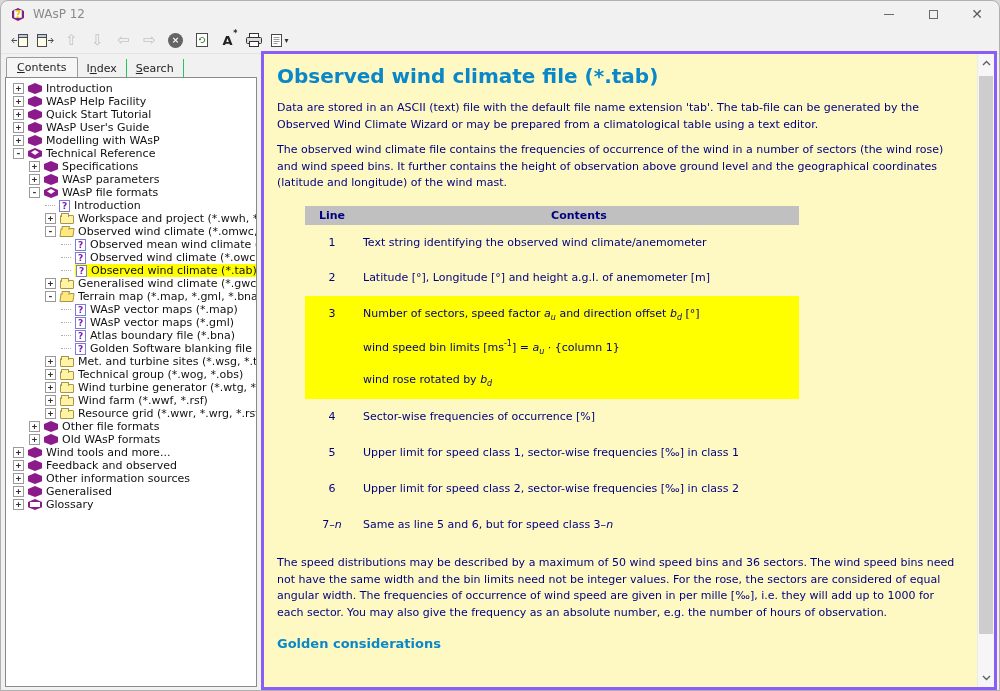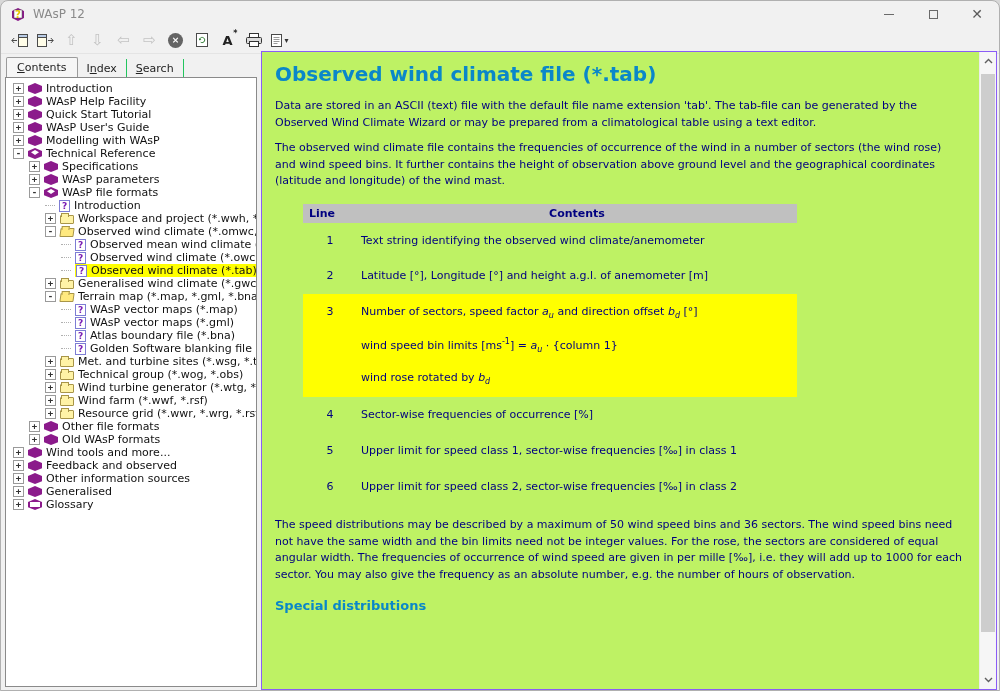--- a/index.html
+++ b/index.html
@@ -50,33 +50,33 @@
     border:1px solid #a89548;border-bottom:none;}
   .i-help{width:11px;height:12px;background:#fff;border:1px solid #7d7dd4;color:#7a1fb5;
     font:bold 9px/11px "DejaVu Sans",sans-serif;text-align:center;}
   .i-glossary{background:#8b1a8b;clip-path:polygon(50% 0%,100% 28%,100% 74%,50% 100%,0% 74%,0% 28%);}
   .i-glossary::after{content:"";position:absolute;left:2px;right:2px;top:3px;bottom:3px;background:#fff;}
   .hlwrap{display:inline-flex;align-items:center;background:#ffff00;padding-right:3px;}
   .hlwrap .ticon{margin-left:1px;}
   .tlabel{overflow:hidden;}
 
   
-  .contentpane{position:absolute;left:260px;top:50px;right:2px;bottom:0;background:#bef264;border:1px solid #8b5cf6;}
+  .contentpane{position:absolute;left:260px;top:50px;right:2px;bottom:0;background:#fef9c3;border:3px solid #8b5cf6;}
   .cbody{position:absolute;left:0;top:0;right:17px;bottom:0;overflow:hidden;padding:6px 16px 0 13px;}
   .vsb{position:absolute;top:0;right:0;bottom:0;width:17px;background:#f6f6f6;border-left:1px solid #ebebeb;}
   .vsb .sarr{position:absolute;left:0;width:16px;height:18px;display:flex;align-items:center;justify-content:center;}
   .vsb .thumb{position:absolute;left:1px;width:14px;background:#cdcdcd;}
 
   h1.doctitle{font-size:20px;font-weight:bold;color:#0a87c9;margin:4px 0 12px 0;letter-spacing:0;}
   .cbody p{font-size:11px;color:#000080;line-height:1.5;margin:9px 0;}
   h2.sect{font-size:13px;font-weight:bold;color:#0a87c9;margin:15px 0 7px 0;}
 
   table.fmt{border-collapse:collapse;margin:14px 0 12px 28px;width:494px;font-size:11px;color:#000080;}
   table.fmt th{background:#c0c0c0;font-weight:bold;padding:3px 6px;}
-  th.h-line{text-align:left;width:54px;padding-left:10px;}
+  th.h-line{text-align:center;width:54px;padding-left:10px;}
   th.h-contents{text-align:center;}
   table.fmt td{vertical-align:top;padding:10px 4px;line-height:1.45;}
   td.cline{text-align:center;width:54px;}
   td.ccontent{padding-left:2px;}
   tr.rowhl td{background:#ffff00;}
   td .gap{margin-top:14px;}
   table.fmt sub,table.fmt sup{font-size:8px;}
 
   .chev{display:block;}
 </style>
@@ -371,26 +371,30 @@
               <td class="ccontent">Sector-wise frequencies of occurrence [%]</td>
             </tr>
             <tr>
               <td class="cline">5</td>
               <td class="ccontent">Upper limit for speed class 1, sector-wise frequencies [‰] in class 1</td>
             </tr>
             <tr>
               <td class="cline">6</td>
               <td class="ccontent">Upper limit for speed class 2, sector-wise frequencies [‰] in class 2</td>
             </tr>
+            <tr>
+              <td class="cline">7–<i>n</i></td>
+              <td class="ccontent">Same as line 5 and 6, but for speed class 3–<i>n</i></td>
+            </tr>
           </tbody>
       </table>
 
       <p style="margin-top:4px;">The speed distributions may be described by a maximum of 50 wind speed bins and 36 sectors. The wind speed bins need not have the same width and the bin limits need not be integer values. For the rose, the sectors are considered of equal angular width. The frequencies of occurrence of wind speed are given in per mille [‰], i.e. they will add up to 1000 for each sector. You may also give the frequency as an absolute number, e.g. the number of hours of observation.</p>
 
-      <h2 class="sect">Special distributions</h2>
+      <h2 class="sect">Golden considerations</h2>
 
     </div>
 
     <div class="vsb">
       <div class="sarr" style="top:0;">
         <svg class="chev" width="9" height="6" viewBox="0 0 9 6">
             <path d="M1 5 L4.5 1.5 L8 5" fill="none" stroke="#5f5f5f" stroke-width="1.4"></path>
           </svg>
       </div>
       <div class="thumb" style="top:22px;height:558px;"></div>

